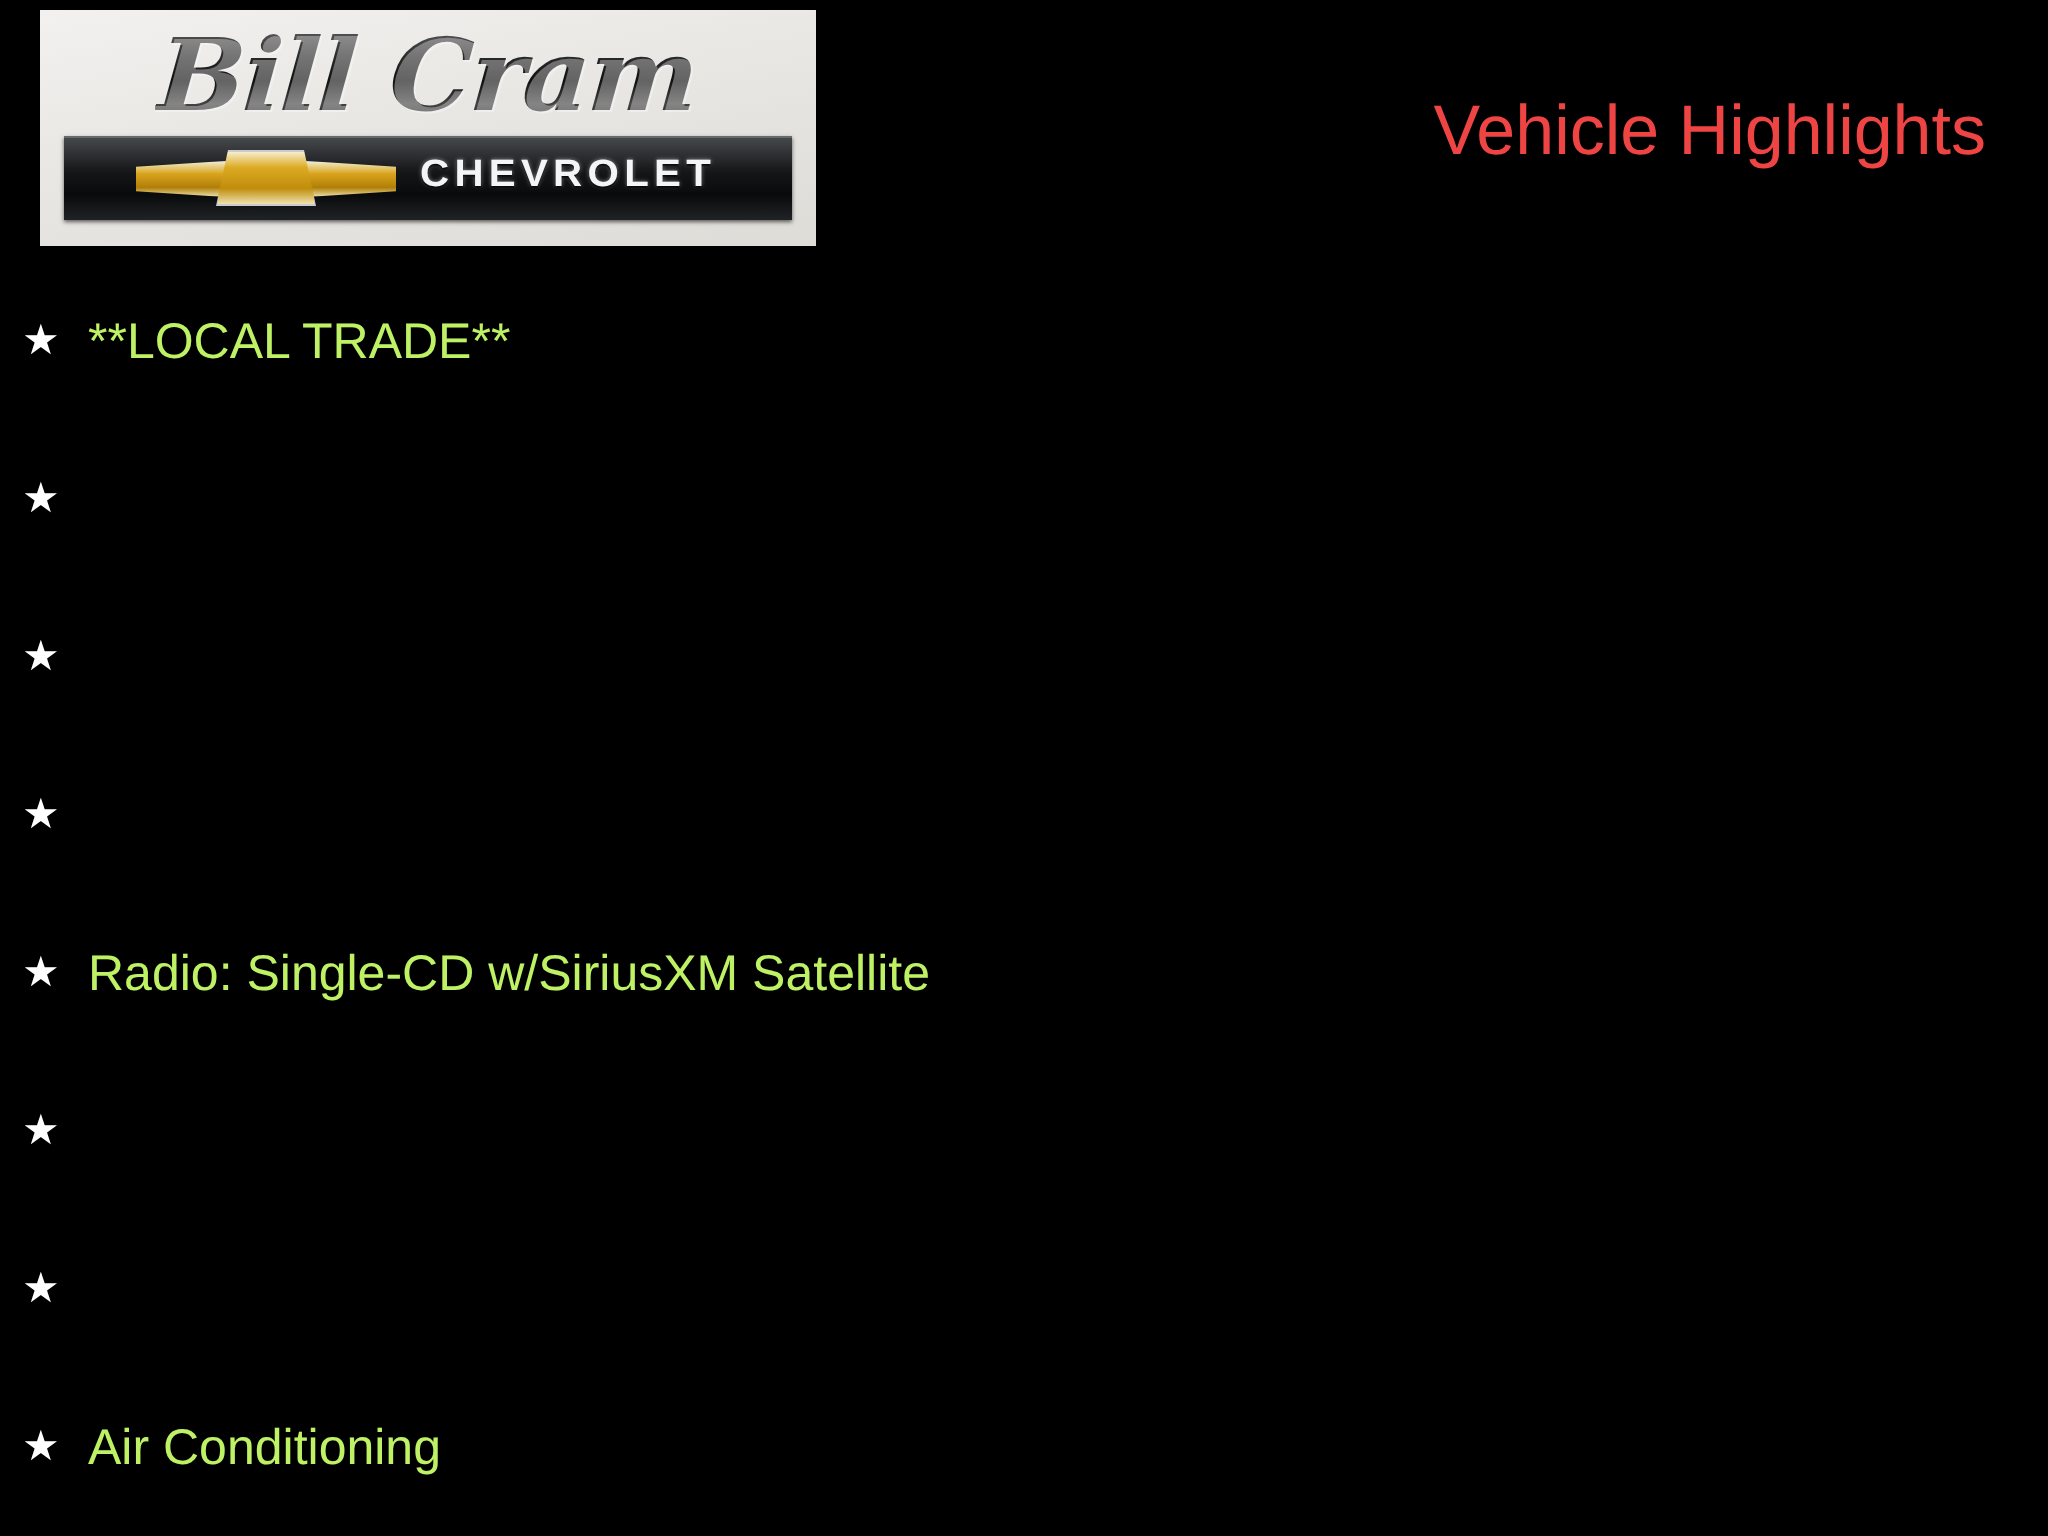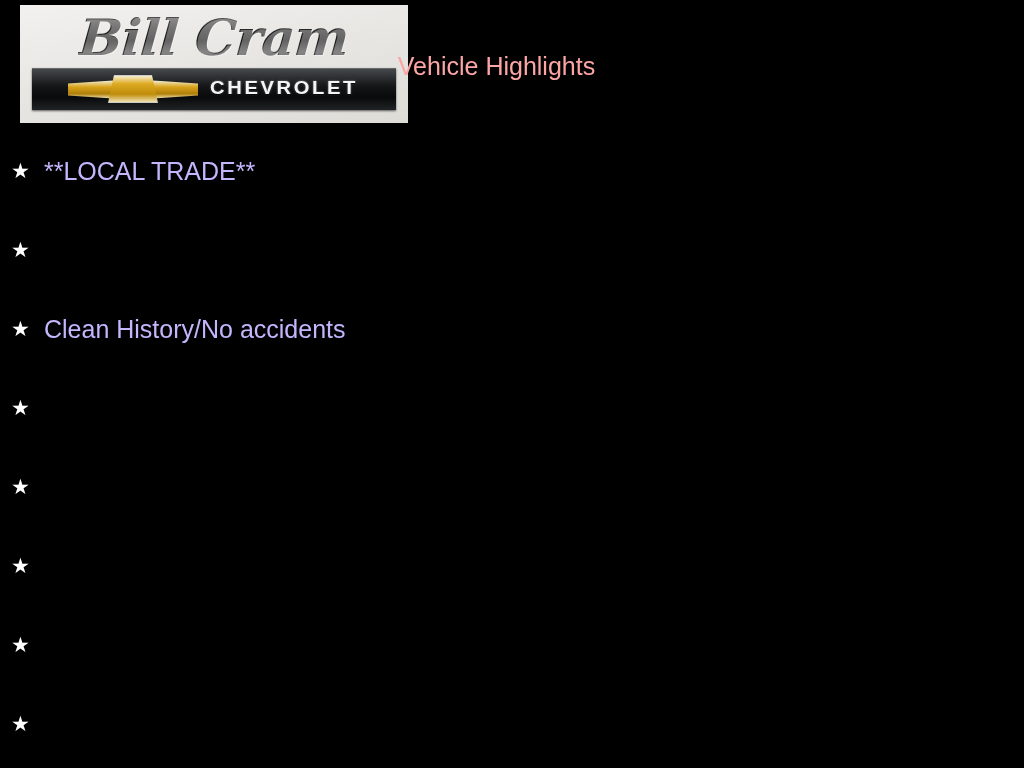--- a/index.html
+++ b/index.html
@@ -126,24 +126,24 @@
     text-shadow: 0 1px 1px rgba(0,0,0,0.9), 0 0 2px rgba(255,255,255,0.5);
     transform: scaleX(1.06);
     transform-origin: left center;
   }
 
   .page-title {
     position: absolute;
     left: 0;
     top: 48px;
     width: 993px;
-    text-align: center;
-    font-size: 25px;
+    text-align: right;
+    font-size: 35px;
     line-height: 36px;
-    color: #fca5a5;
+    color: #ef4444;
     white-space: nowrap;
   }
 
   
   .highlights {
     position: absolute;
     left: 0;
     top: 142px;
     width: 1024px;
   }
@@ -162,21 +162,21 @@
     line-height: 24px;
     color: #ffffff;
     text-align: left;
   }
   .highlight-text {
     position: absolute;
     left: 44px;
     top: 14px;
     font-size: 25px;
     line-height: 30px;
-    color: #c4b5fd;
+    color: #bef264;
     white-space: nowrap;
   }
 </style>
 </head>
 <body>
 
 <div class="header">
 
   <div class="logo">
     <div class="logo-script">
@@ -202,36 +202,37 @@
     <span class="bullet-star">★</span>
     <span class="highlight-text">**LOCAL TRADE**</span>
   </div>
 
   <div class="highlight-row">
     <span class="bullet-star">★</span>
   </div>
 
   <div class="highlight-row">
     <span class="bullet-star">★</span>
-    <span class="highlight-text">Clean History/No accidents</span>
-  </div>
-
-  <div class="highlight-row">
-    <span class="bullet-star">★</span>
-  </div>
-
-  <div class="highlight-row">
-    <span class="bullet-star">★</span>
-  </div>
-
-  <div class="highlight-row">
-    <span class="bullet-star">★</span>
-  </div>
-
-  <div class="highlight-row">
-    <span class="bullet-star">★</span>
-  </div>
-
-  <div class="highlight-row">
-    <span class="bullet-star">★</span>
+  </div>
+
+  <div class="highlight-row">
+    <span class="bullet-star">★</span>
+  </div>
+
+  <div class="highlight-row">
+    <span class="bullet-star">★</span>
+    <span class="highlight-text">Radio: Single-CD w/SiriusXM Satellite</span>
+  </div>
+
+  <div class="highlight-row">
+    <span class="bullet-star">★</span>
+  </div>
+
+  <div class="highlight-row">
+    <span class="bullet-star">★</span>
+  </div>
+
+  <div class="highlight-row">
+    <span class="bullet-star">★</span>
+    <span class="highlight-text">Air Conditioning</span>
   </div>
 
 </div>
 
 </body></html>

